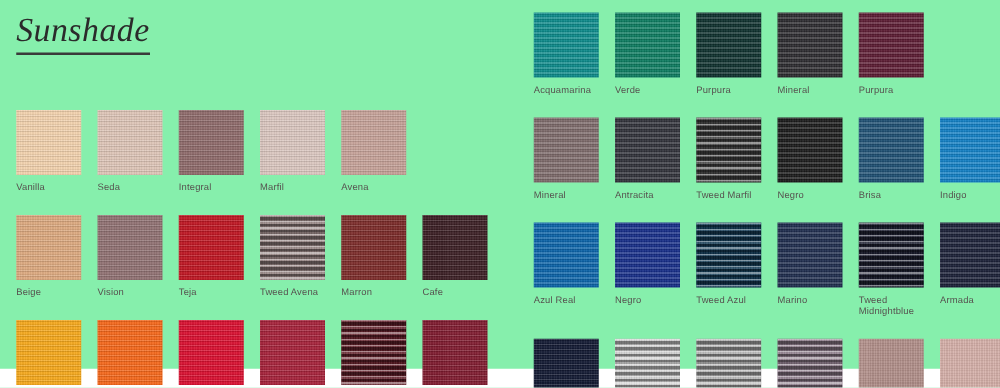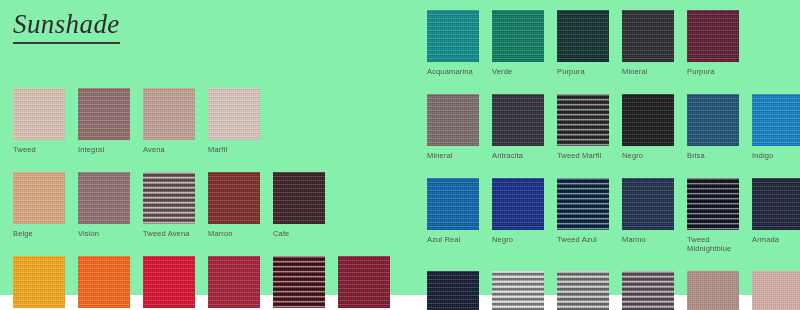--- a/index.html
+++ b/index.html
@@ -154,46 +154,54 @@
 <div id="page">
 
   <div id="title-block">
     <div id="catalog-title">Sunshade</div>
     <div id="title-rule"></div>
   </div>
 
   <div class="swatch-group" id="group-left">
       <div class="swatch-row">
         <div class="swatch-cell">
+          <div class="swatch-chip tex-rib" style="background-color: rgb(242, 210, 174);"></div>
+          <div class="swatch-label">Vanilla</div>
+        </div>
+        <div class="swatch-cell">
           <div class="swatch-chip tex-rib" style="background-color: rgb(220, 195, 181);"></div>
-          <div class="swatch-label">Tweed</div>
+          <div class="swatch-label">Seda</div>
         </div>
         <div class="swatch-cell">
           <div class="swatch-chip tex-rib" style="background-color: rgb(142, 106, 106);"></div>
           <div class="swatch-label">Integral</div>
         </div>
         <div class="swatch-cell">
+          <div class="swatch-chip tex-rib" style="background-color: rgb(217, 197, 190);"></div>
+          <div class="swatch-label">Marfil</div>
+        </div>
+        <div class="swatch-cell">
           <div class="swatch-chip tex-rib" style="background-color: rgb(196, 160, 151);"></div>
           <div class="swatch-label">Avena</div>
         </div>
-        <div class="swatch-cell">
-          <div class="swatch-chip tex-rib" style="background-color: rgb(217, 197, 190);"></div>
-          <div class="swatch-label">Marfil</div>
-        </div>
       </div>
       <div class="swatch-row">
         <div class="swatch-cell">
           <div class="swatch-chip tex-rib" style="background-color: rgb(220, 169, 127);"></div>
           <div class="swatch-label">Beige</div>
         </div>
         <div class="swatch-cell">
           <div class="swatch-chip tex-rib" style="background-color: rgb(142, 111, 112);"></div>
           <div class="swatch-label">Vision</div>
         </div>
         <div class="swatch-cell">
+          <div class="swatch-chip tex-rib" style="background-color: rgb(190, 22, 34);"></div>
+          <div class="swatch-label">Teja</div>
+        </div>
+        <div class="swatch-cell">
           <div class="swatch-chip tex-tweed" style="background-color: rgb(140, 122, 120);"></div>
           <div class="swatch-label">Tweed Avena</div>
         </div>
         <div class="swatch-cell">
           <div class="swatch-chip tex-rib" style="background-color: rgb(122, 42, 40);"></div>
           <div class="swatch-label">Marron</div>
         </div>
         <div class="swatch-cell">
           <div class="swatch-chip tex-rib" style="background-color: rgb(58, 30, 35);"></div>
           <div class="swatch-label">Cafe</div>

